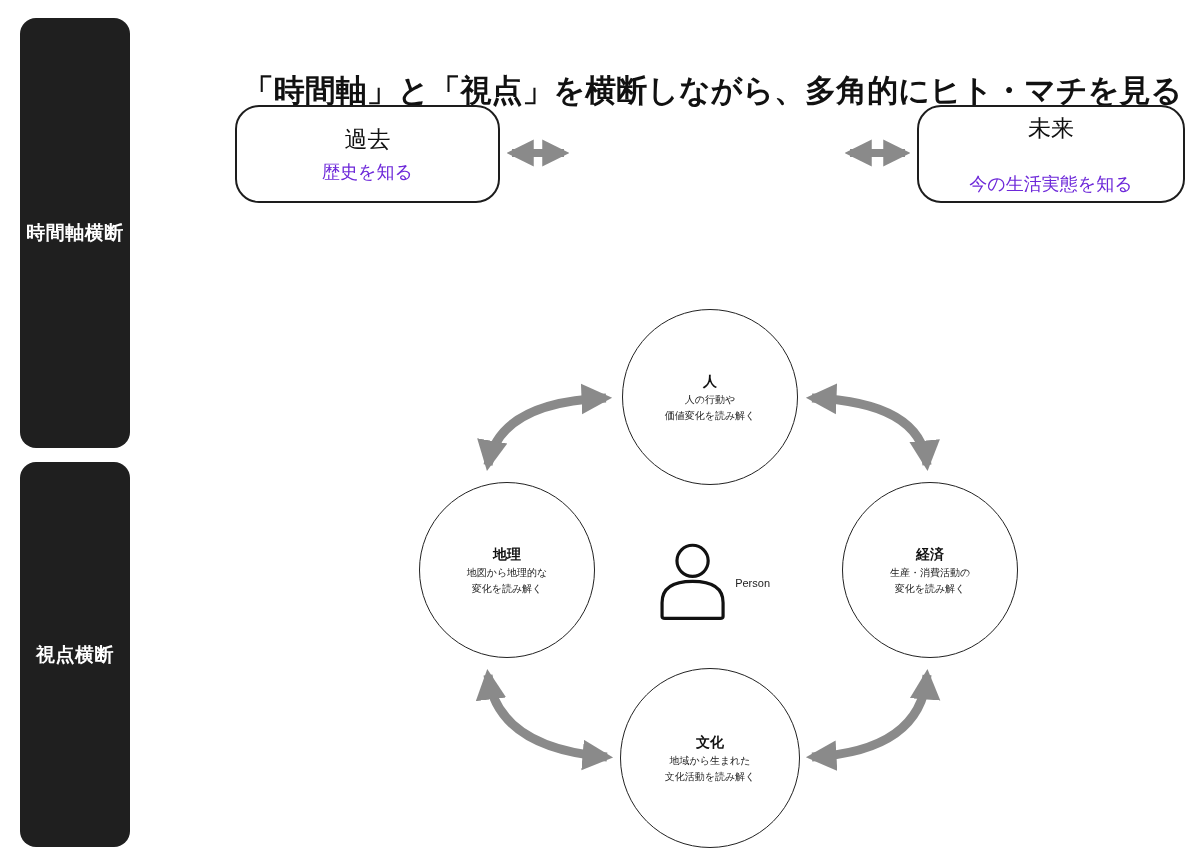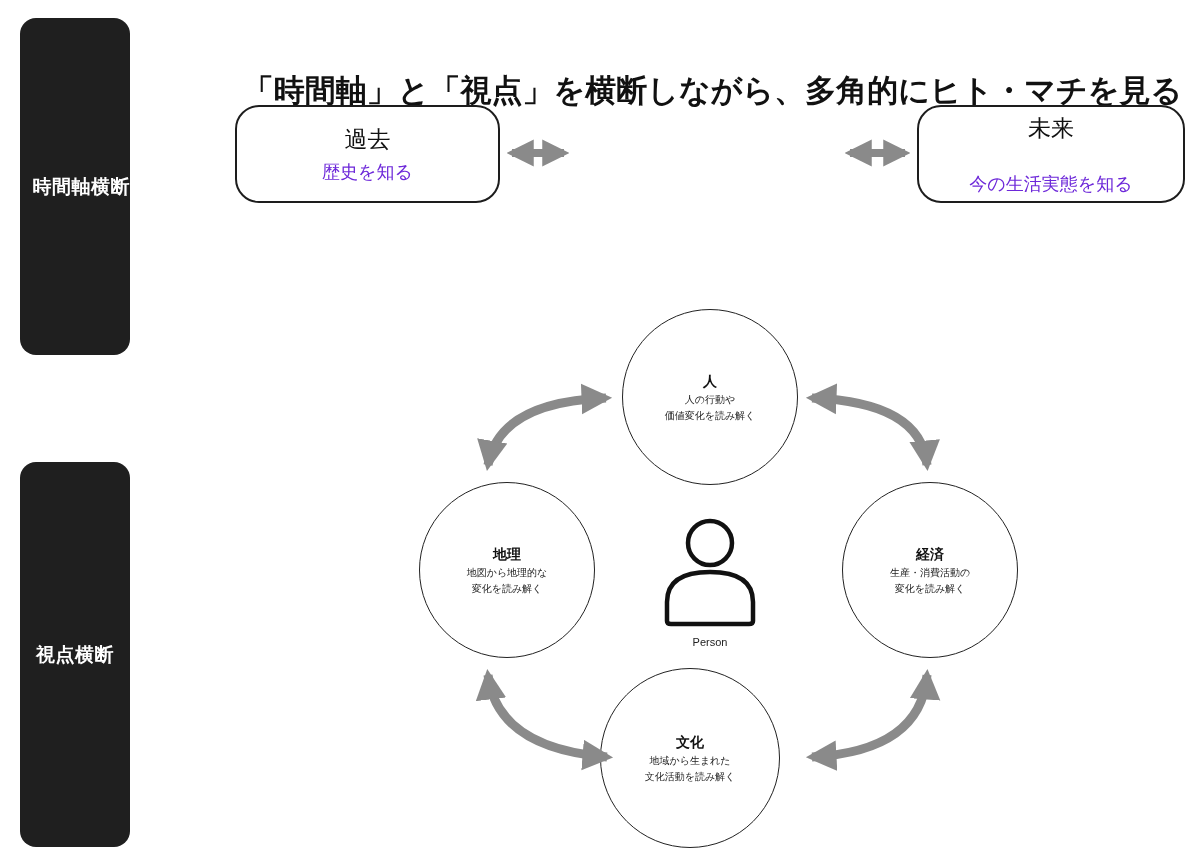--- a/index.html
+++ b/index.html
@@ -27,21 +27,21 @@
     align-items: center;
     justify-content: center;
   }
   .pill-label {
     color: #ffffff;
     font-size: 19px;
     font-weight: 700;
     letter-spacing: 0.5px;
     white-space: nowrap;
   }
-  #pill-time { top: 18px; height: 337px; justify-content: flex-end; }
+  #pill-time { top: 18px; height: 430px; }
   #pill-view { top: 462px; height: 385px; }
 
   
   .page-title {
     position: absolute;
     left: 225px;
     right: 0;
     top: 22px;
     text-align: center;
     font-size: 31px;
@@ -85,31 +85,31 @@
     align-items: center;
     justify-content: center;
     text-align: center;
     line-height: 1.55;
   }
   .vp-circle .vp-title { font-size: 14px; font-weight: 700; color: #111; }
   .vp-circle .vp-line  { font-size: 10px; color: #222; }
   #circle-person   { left: 622px; top: 309px; width: 176px; height: 176px; }
   #circle-economy  { left: 842px; top: 482px; width: 176px; height: 176px; }
   #circle-geography{ left: 419px; top: 482px; width: 176px; height: 176px; }
-  #circle-culture  { left: 600px; top: 668px; width: 180px; height: 180px; }
+  #circle-culture  { left: 620px; top: 668px; width: 180px; height: 180px; }
 
   
   .person-wrap {
     position: absolute;
     left: 650px;
     top: 510px;
     width: 120px;
     height: 140px;
     display: flex;
-    flex-direction: column;
+    flex-direction: row;
     align-items: center;
   }
   .person-caption {
     margin-top: 6px;
     font-size: 11px;
     color: #222;
   }
 
   
   .arrow-layer {

